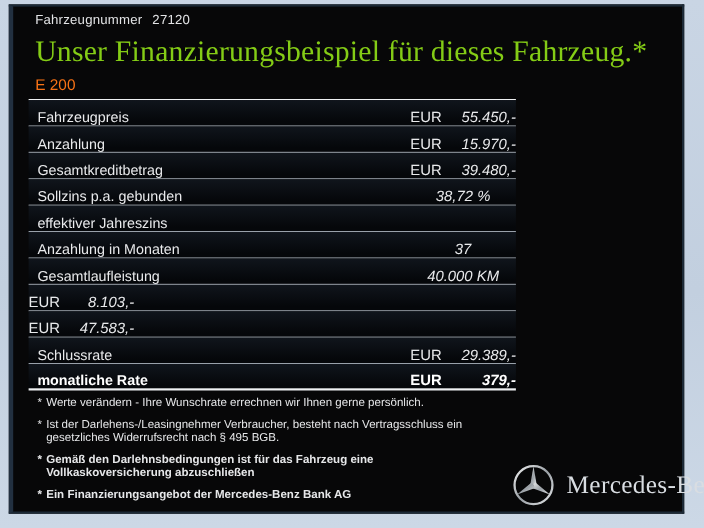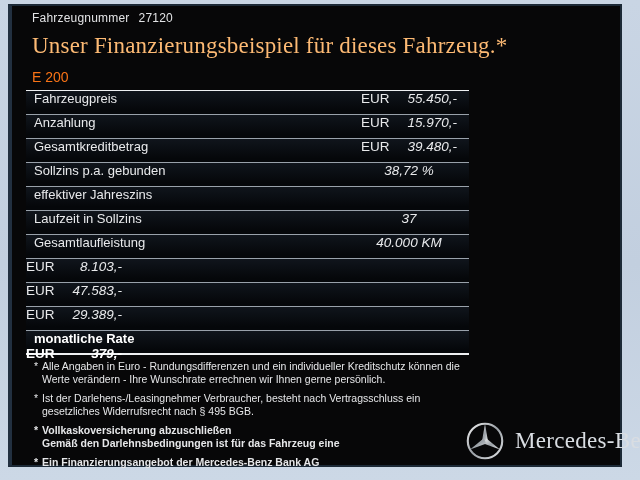--- a/index.html
+++ b/index.html
@@ -25,39 +25,39 @@
     background:var(--panel-background);
     border:2px solid var(--panel-edge);
     border-left:4px solid #223040;
     color:var(--text-primary);
   }
   .header{padding:5px 0 0 20px;}
   .vehicle-number{font-size:12px;color:#e2e3e5;letter-spacing:0.2px;height:14px;}
   .vehicle-number .num{margin-left:9px;}
   .page-title{
     font-family:"Liberation Serif","DejaVu Serif",serif;
-    font-size:23px;font-weight:400;color:#fdba74;
+    font-size:27px;font-weight:400;color:#84cc16;
     margin-top:6px;line-height:30px;letter-spacing:0.2px;
   }
   .model{font-size:14px;margin-top:8px;line-height:16px;color:#f97316;}
 
   .finance-table{
     margin:5px 0 0 14px;width:443px;
     border-top:1px solid var(--table-strong-line);
   }
   .row{
-    display:flex;align-items:flex-start;height:24px;
+    display:flex;align-items:flex-end;height:24px;
     border-bottom:1px solid var(--row-separator);
     background:linear-gradient(180deg,var(--row-gradient-top) 0%,var(--row-gradient-bottom) 85%);
     font-size:13px;
   }
-  .row:last-child{border-bottom:2px solid var(--table-strong-line);flex-direction:column;}
+  .row:last-child{border-bottom:2px solid var(--table-strong-line);}
   .row.bold{font-weight:bold;color:#ffffff;}
   .row-label{flex:1;padding-left:8px;white-space:nowrap;}
-  .row-value{display:flex;width:96px;margin-right:12px;font-size:13.5px;}
+  .row-value{display:flex;width:96px;margin-right:0;font-size:13.5px;}
   .row-value .row-amount{flex:1;text-align:right;white-space:nowrap;font-style:italic;}
   .row-value.center{justify-content:center;}
   .row-value.center .row-amount{flex:0 1 auto;text-align:center;}
 
   .footnotes{position:absolute;left:22px;top:354px;width:460px;}
   .footnote{display:flex;font-size:10.5px;line-height:12.5px;margin-bottom:7px;color:#e6e7e9;}
   .footnote.bold{font-weight:bold;}
   .fn-marker{width:8px;flex:0 0 8px;}
   .fn-text .line{white-space:nowrap;}
 
@@ -116,21 +116,21 @@
 
       <span class="row-amount">38,72 %</span>
     </span>
   </div>
 
   <div class="row">
     <span class="row-label">effektiver Jahreszins</span>
   </div>
 
   <div class="row">
-    <span class="row-label">Laufzeit in Sollzins</span>
+    <span class="row-label">Anzahlung in Monaten</span>
     <span class="row-value center">
 
       <span class="row-amount">37</span>
     </span>
   </div>
 
   <div class="row">
     <span class="row-label">Gesamtlaufleistung</span>
     <span class="row-value center">
 
@@ -146,57 +146,57 @@
   </div>
 
   <div class="row">
     <span class="row-value">
       <span class="row-currency">EUR</span>
       <span class="row-amount">47.583,-</span>
     </span>
   </div>
 
   <div class="row">
+    <span class="row-label">Schlussrate</span>
     <span class="row-value">
       <span class="row-currency">EUR</span>
       <span class="row-amount">29.389,-</span>
     </span>
   </div>
 
   <div class="row bold">
     <span class="row-label">monatliche Rate</span>
     <span class="row-value">
       <span class="row-currency">EUR</span>
       <span class="row-amount">379,-</span>
     </span>
   </div>
 </div>
 
     <div class="footnotes">
   <div class="footnote">
     <span class="fn-marker">*</span>
     <span class="fn-text">
-            <div class="line">Alle Angaben in Euro - Rundungsdifferenzen und ein individueller Kreditschutz können die</div>
             <div class="line">Werte verändern - Ihre Wunschrate errechnen wir Ihnen gerne persönlich.</div>
           </span>
   </div>
 
   <div class="footnote">
     <span class="fn-marker">*</span>
     <span class="fn-text">
             <div class="line">Ist der Darlehens-/Leasingnehmer Verbraucher, besteht nach Vertragsschluss ein</div>
             <div class="line">gesetzliches Widerrufsrecht nach § 495 BGB.</div>
           </span>
   </div>
 
   <div class="footnote bold">
     <span class="fn-marker">*</span>
     <span class="fn-text">
+            <div class="line">Gemäß den Darlehnsbedingungen ist für das Fahrzeug eine</div>
             <div class="line">Vollkaskoversicherung abzuschließen</div>
-            <div class="line">Gemäß den Darlehnsbedingungen ist für das Fahrzeug eine</div>
           </span>
   </div>
 
   <div class="footnote bold">
     <span class="fn-marker">*</span>
     <span class="fn-text">
             <div class="line">Ein Finanzierungsangebot der Mercedes-Benz Bank AG</div>
           </span>
   </div>
 </div>

